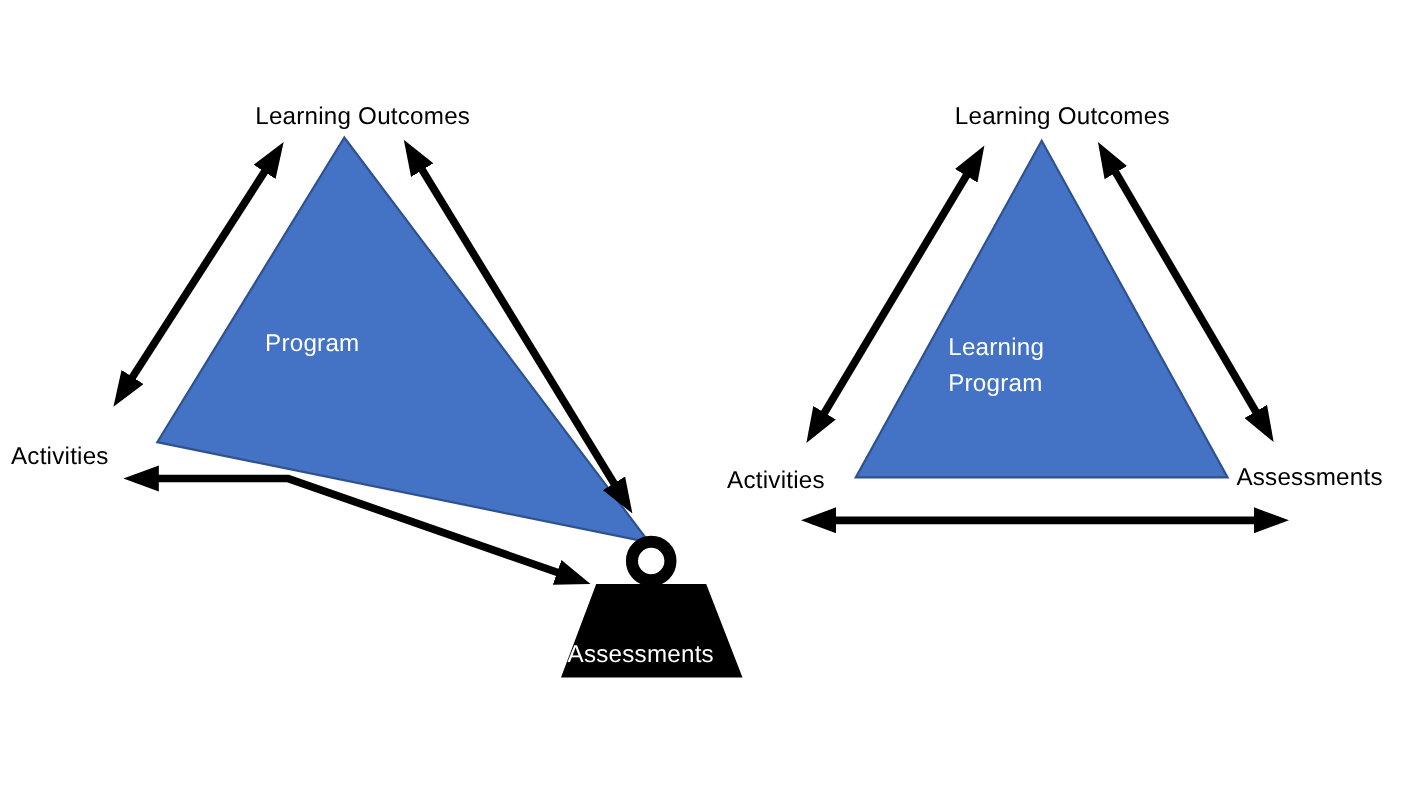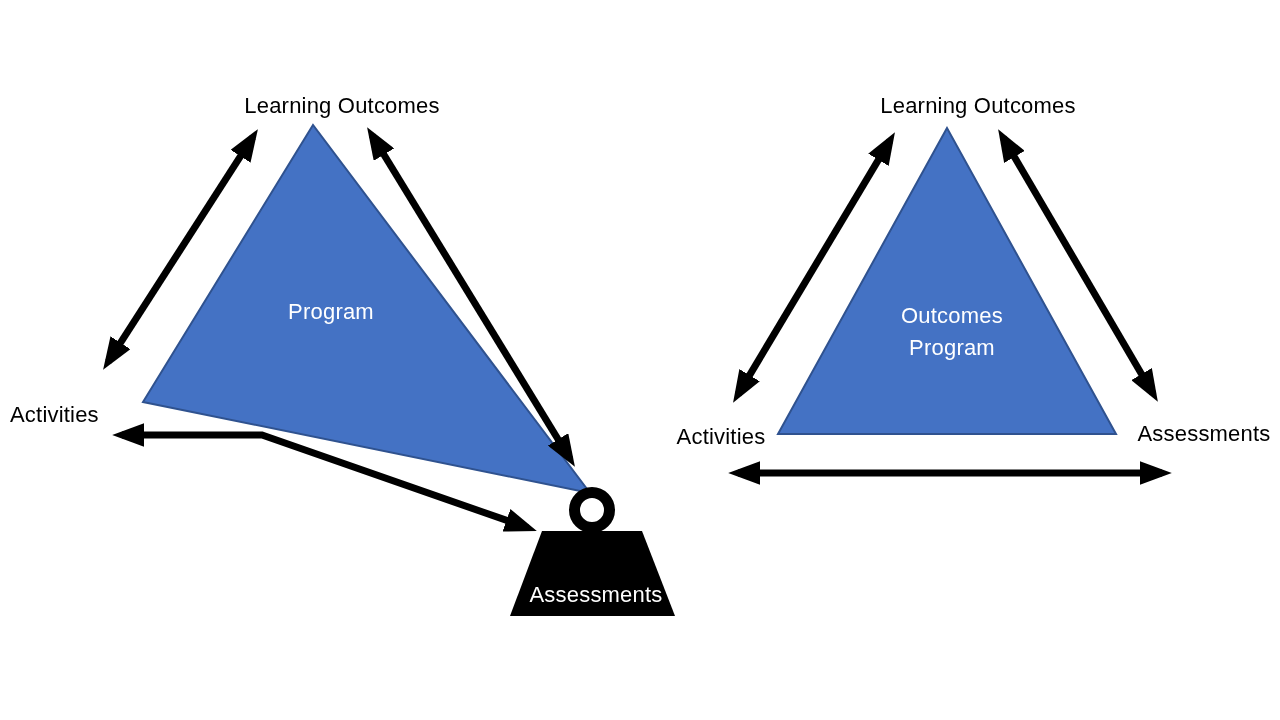--- a/index.html
+++ b/index.html
@@ -11,21 +11,20 @@
     overflow: hidden;
     font-family: "Liberation Sans", sans-serif;
   }
   svg.layer { position: absolute; left: 0; top: 0; }
   .label {
     position: absolute;
     color: #000000;
     font-size: 22px;
     line-height: 24px;
     letter-spacing: 0.2px;
-    text-align: center;
     white-space: nowrap;
   }
   .label.white { color: #ffffff; }
   .center-label { line-height: 32px; }
   .arrow { stroke: #000000; stroke-width: 7; fill: none; }
   .tri { stroke: #2F528F; stroke-width: 2; }
   .weight-shape { fill: #000000; stroke: none; }
   .weight-ring { fill: none; stroke: #000000; stroke-width: 11; }
 </style>
 </head>
@@ -68,17 +67,17 @@
 
   <div class="label white" style="left:516px; top:583px; width:160px;">Assessments</div>
 
   <div class="label" style="left:868px; top:94px; width:220px;">Learning Outcomes</div>
 
   <div class="label" style="left:661px; top:425px; width:120px;">Activities</div>
 
   <div class="label" style="left:1124px; top:422px; width:160px;">Assessments</div>
 
   <div class="label center-label white" style="left:862px; top:300px; width:180px;">
-    <span style="display:block;">Outcomes</span>
+    <span style="display:block;">Learning</span>
     <span style="display:block;">Program</span>
   </div>
 
 </div>
 
 </body></html>

